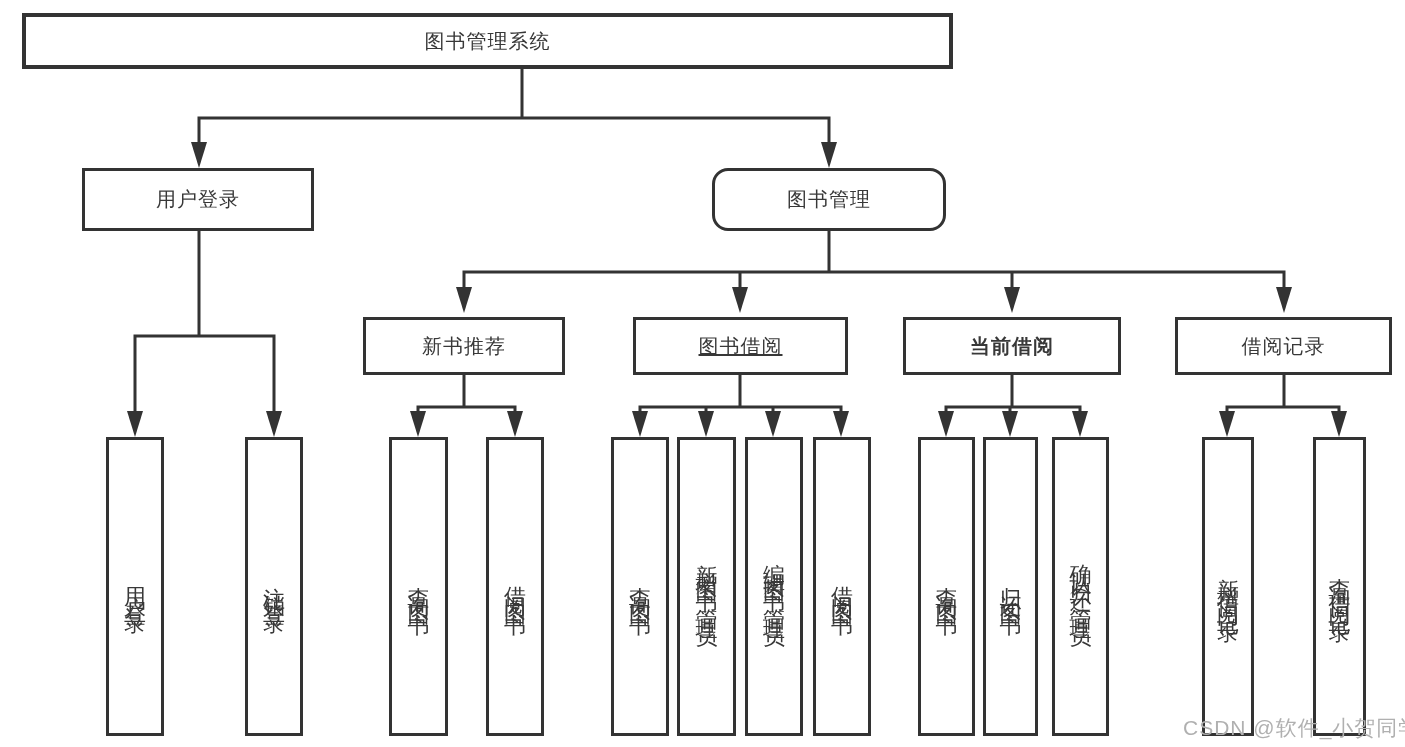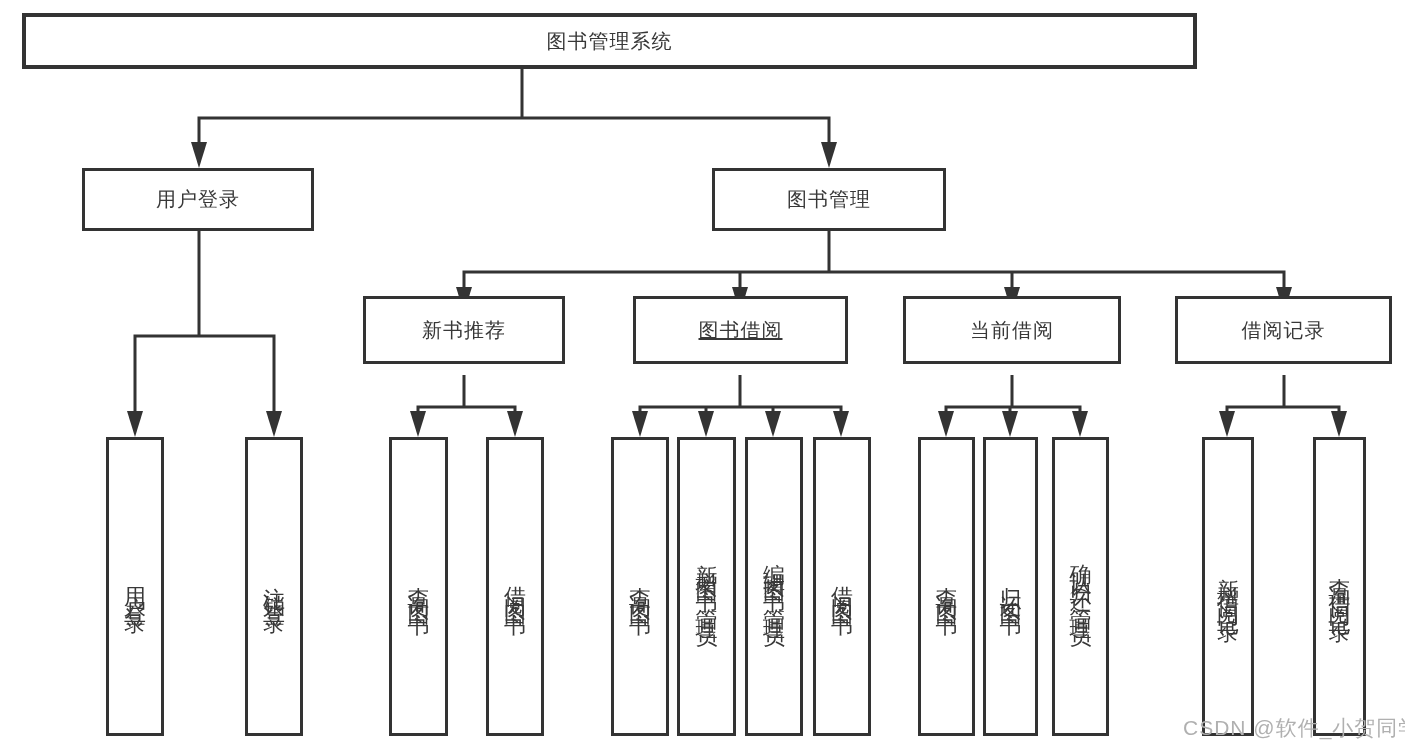--- a/index.html
+++ b/index.html
@@ -16,23 +16,23 @@
     box-sizing:border-box;
     background:#ffffff;
     border:3px solid #333333;
     color:#383838;
     display:flex;
     align-items:center;
     justify-content:center;
     z-index:1;
   }
   .hbox{font-size:20px;letter-spacing:1px;}
-  .root{border-width:4px;top:13px;left:22px;width:1175px;height:56px;}
+  .root{border-width:4px;top:13px;left:22px;width:931px;height:56px;}
   .lvl2{top:168px;height:63px;}
-  .lvl3{top:296px;height:68px;}
+  .lvl3{top:317px;height:58px;}
   .leaf{top:437px;height:299px;}
   .vtext{
     writing-mode:vertical-rl;
     text-orientation:mixed;
     font-size:22px;
     letter-spacing:9px;
     color:#383838;
     line-height:1;
     white-space:nowrap;
   }
@@ -79,25 +79,25 @@
       <polygon points="1002,411 1018,411 1010,437"></polygon>
       <polygon points="1072,411 1088,411 1080,437"></polygon>
       <polygon points="1219,411 1235,411 1227,437"></polygon>
       <polygon points="1331,411 1347,411 1339,437"></polygon>
     </g>
   </svg>
 
   <div class="box hbox root">图书管理系统</div>
 
   <div class="box hbox lvl2" style="left:82px;width:232px;">用户登录</div>
-  <div class="box hbox lvl2" style="left:712px;width:234px;">图书管理</div>
+  <div class="box hbox lvl2" style="left:712px;width:234px;border-radius:16px;">图书管理</div>
 
   <div class="box hbox lvl3" style="left:363px;width:202px;">新书推荐</div>
   <div class="box hbox lvl3" style="left:633px;width:215px;text-decoration:underline;">图书借阅</div>
-  <div class="box hbox lvl3" style="left:903px;width:218px;">当前借阅</div>
+  <div class="box hbox lvl3" style="left:903px;width:218px;font-weight:bold;">当前借阅</div>
   <div class="box hbox lvl3" style="left:1175px;width:217px;">借阅记录</div>
 
   <div class="box leaf" style="left:106px;width:58px;">
     <span class="vtext">用户登录</span>
   </div>
   <div class="box leaf" style="left:245px;width:58px;">
     <span class="vtext">注销登录</span>
   </div>
 
   <div class="box leaf" style="left:389px;width:59px;">

